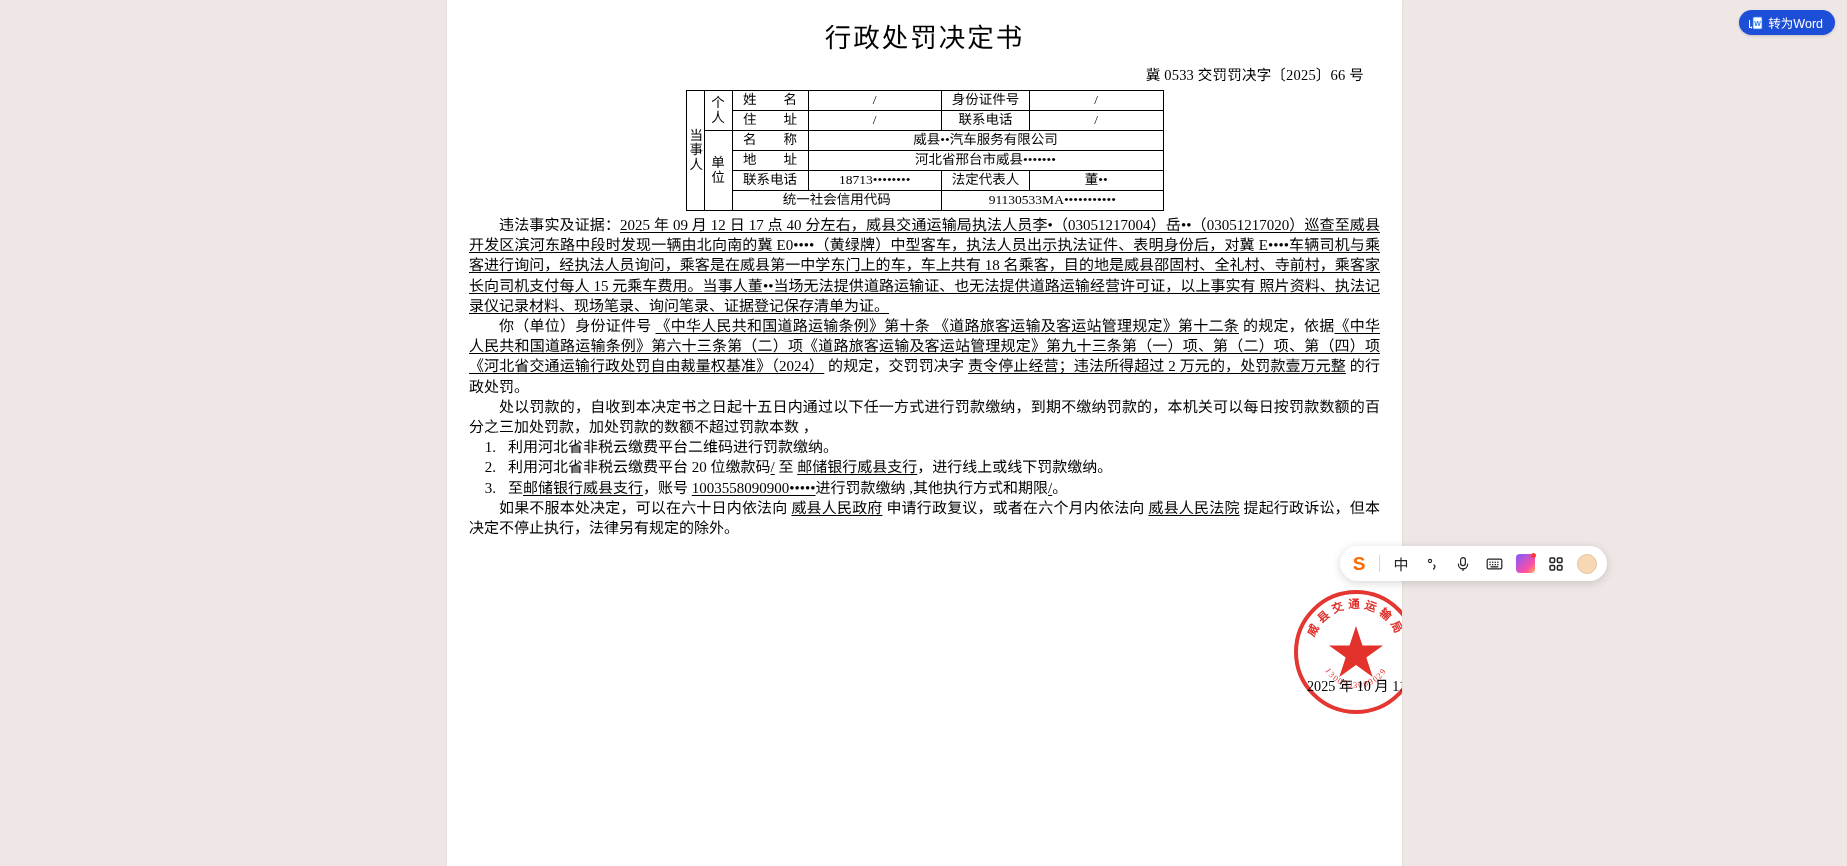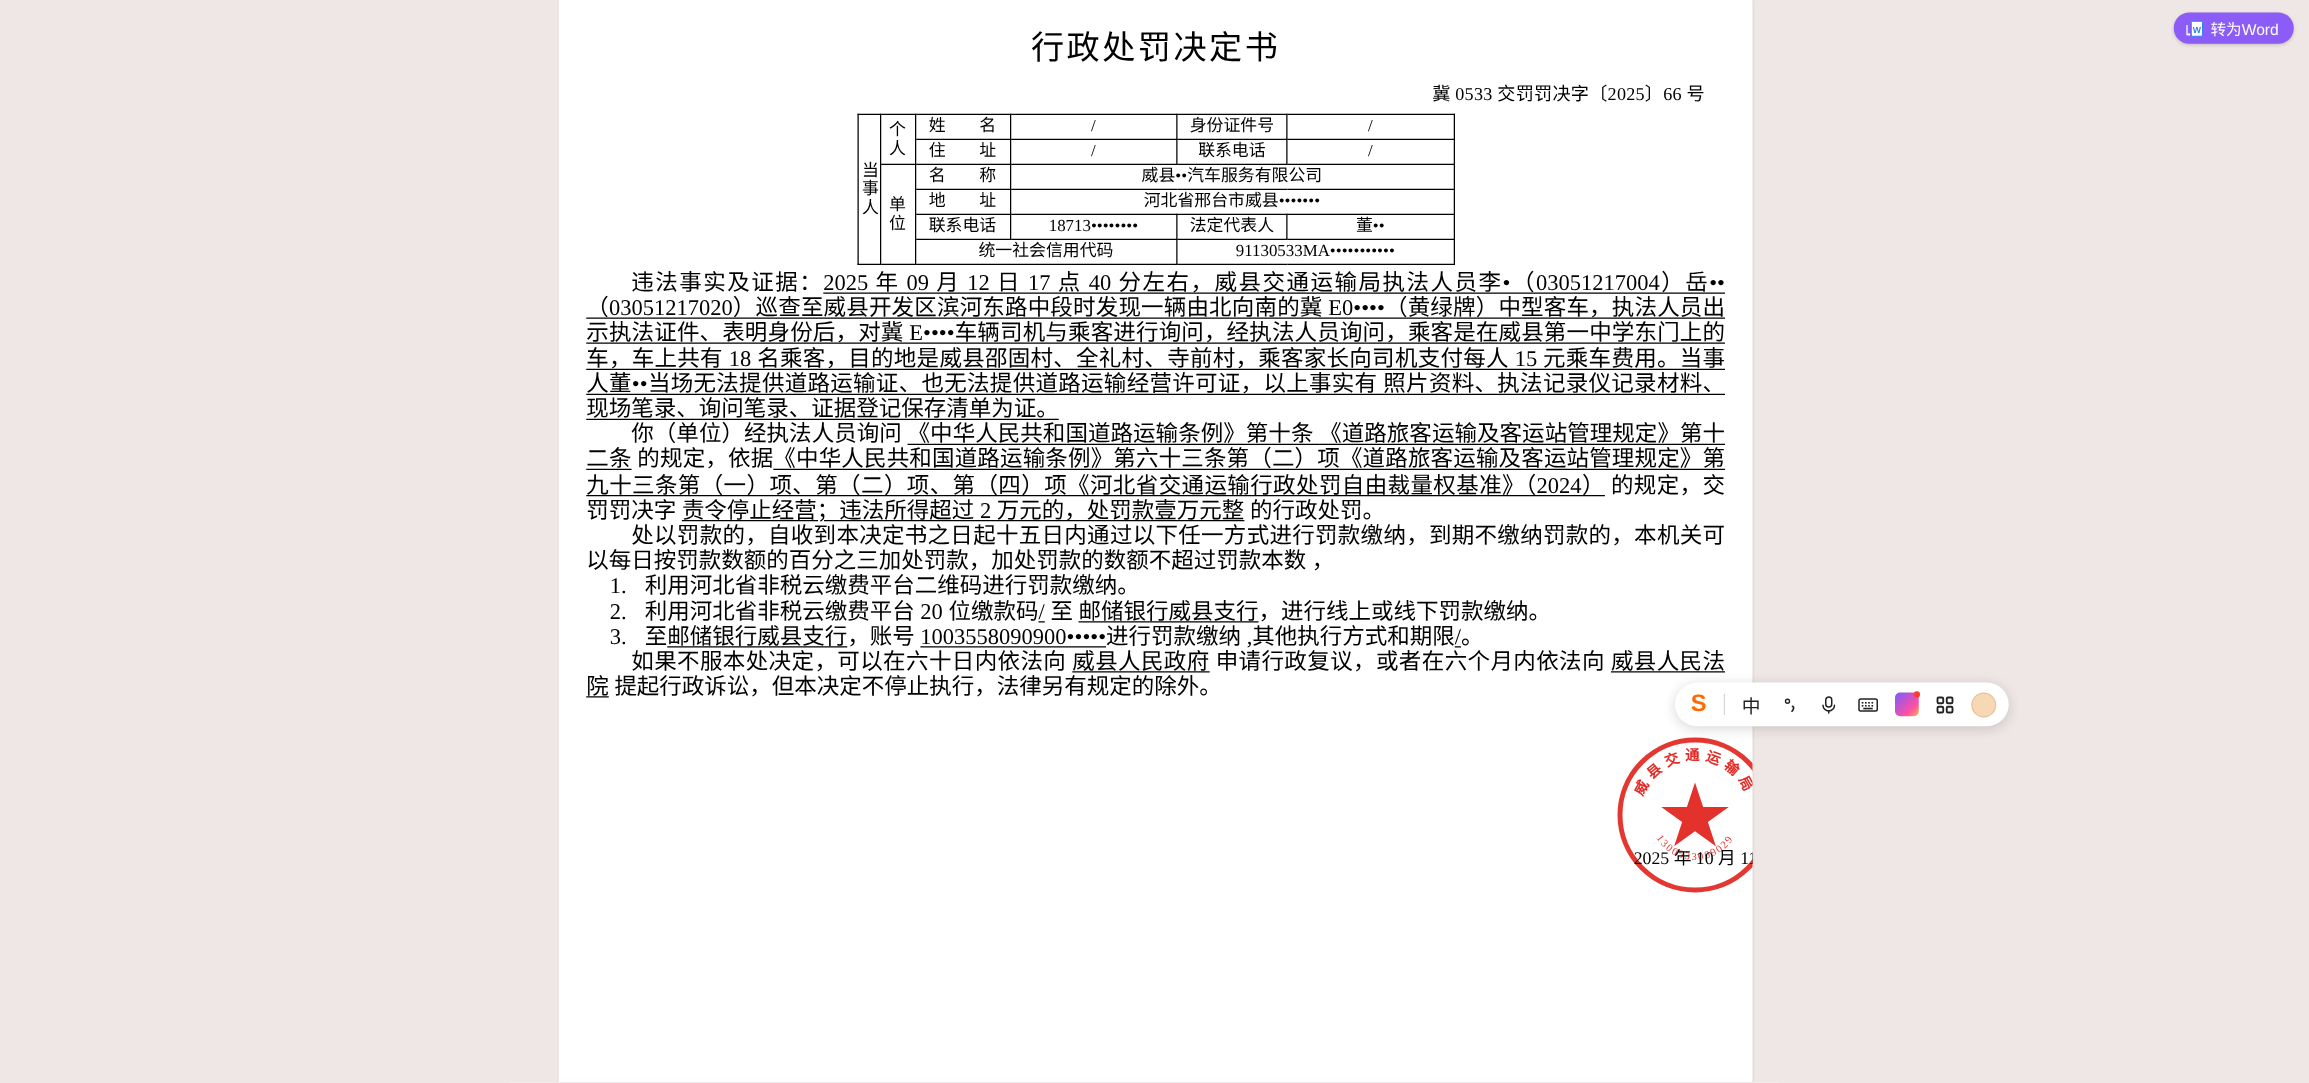--- a/index.html
+++ b/index.html
@@ -97,21 +97,21 @@
   td.fieldname {
     width: 76px;
     letter-spacing: 0;
   }
   td.val { }
   td.fieldname2 { width: 88px; }
 
   
   .body-text {
     margin: 4px 22px 0 22px;
-    font-size: 18px;
+    font-size: 15px;
     line-height: 20.2px;
     color: #000;
     text-align: justify;
   }
   .body-text p {
     margin: 0;
     text-indent: 2em;
   }
   .body-text p.noindent { text-indent: 0; }
 
@@ -171,21 +171,21 @@
     height: 128px;
     pointer-events: none;
   }
   .seal svg { display: block; }
 
   
   .word-btn {
     position: absolute;
     right: 12px;
     top: 10px;
-    background: #8b5cf6;
+    background: #1d4ed8;
     color: #fff;
     border: none;
     border-radius: 14px;
     height: 25px;
     padding: 0 12px 0 9px;
     font-size: 12.5px;
     font-family: "Liberation Sans", sans-serif;
     display: flex;
     align-items: center;
     gap: 5px;
@@ -312,21 +312,21 @@
               <td class="val" colspan="2">91130533MA•••••••••••</td>
             </tr>
           </tbody>
         </table>
       </div>
 
       <div class="body-text">
 
         <p><span>违法事实及证据：</span><span class="u">2025 年 09 月 12 日 17 点 40 分左右，威县交通运输局执法人员李•（03051217004）岳••（03051217020）巡查至威县开发区滨河东路中段时发现一辆由北向南的冀 E0••••（黄绿牌）中型客车，执法人员出示执法证件、表明身份后，对冀 E••••车辆司机与乘客进行询问，经执法人员询问，乘客是在威县第一中学东门上的车，车上共有 18 名乘客，目的地是威县邵固村、全礼村、寺前村，乘客家长向司机支付每人 15 元乘车费用。当事人董••当场无法提供道路运输证、也无法提供道路运输经营许可证，以上事实有 照片资料、执法记录仪记录材料、现场笔录、询问笔录、证据登记保存清单为证。</span></p>
 
-        <p><span>你（单位）经执法人员询问 </span><span class="u">《中华人民共和国道路运输条例》第十条 </span><span class="u">《道路旅客运输及客运站管理规定》第十二条</span><span> 的规定，依据</span><span class="u">《中华人民共和国道路运输条例》第六十三条第（二）项</span><span class="u">《道路旅客运输及客运站管理规定》第九十三条第（一）项、第（二）项、第（四）项</span><span class="u">《河北省交通运输行政处罚自由裁量权基准》（2024）</span><span> 的规定，交罚罚决字 </span><span class="u">责令停止经营；违法所得超过 2 万元的，处罚款壹万元整</span><span> 的行政处罚。</span></p>
+        <p><span>你（单位）身份证件号 </span><span class="u">《中华人民共和国道路运输条例》第十条 </span><span class="u">《道路旅客运输及客运站管理规定》第十二条</span><span> 的规定，依据</span><span class="u">《中华人民共和国道路运输条例》第六十三条第（二）项</span><span class="u">《道路旅客运输及客运站管理规定》第九十三条第（一）项、第（二）项、第（四）项</span><span class="u">《河北省交通运输行政处罚自由裁量权基准》（2024）</span><span> 的规定，交罚罚决字 </span><span class="u">责令停止经营；违法所得超过 2 万元的，处罚款壹万元整</span><span> 的行政处罚。</span></p>
 
         <p>处以罚款的，自收到本决定书之日起十五日内通过以下任一方式进行罚款缴纳，到期不缴纳罚款的，本机关可以每日按罚款数额的百分之三加处罚款，加处罚款的数额不超过罚款本数 ，</p>
 
         <ol class="pay-list">
           <li>
             <span class="num">1.</span><span>利用河北省非税云缴费平台二维码进行罚款缴纳。</span>
           </li>
           <li>
             <span class="num">2.</span><span>利用河北省非税云缴费平台 20 位缴款码</span><span class="fill">/</span><span> 至 </span><span class="fill">邮储银行威县支行</span><span>，进行线上或线下罚款缴纳。</span>
           </li>

